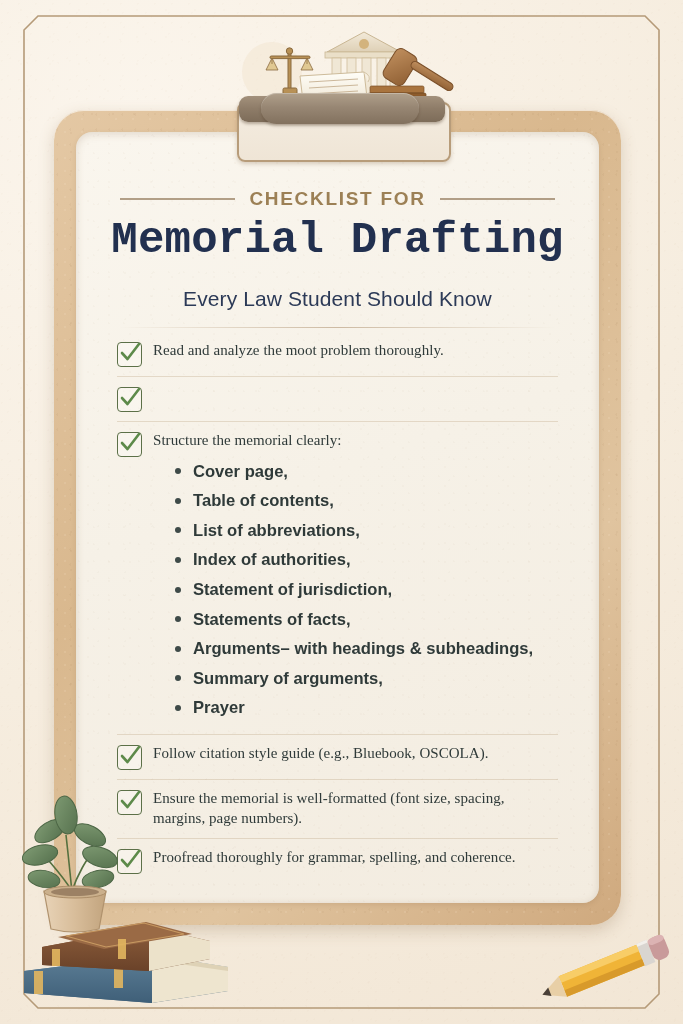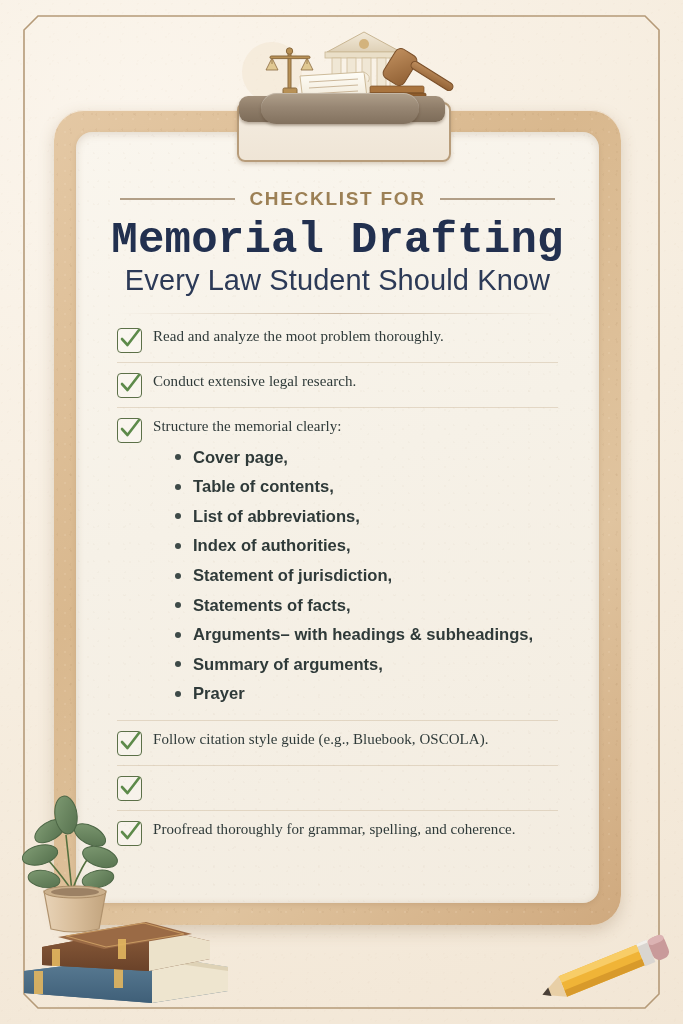--- a/index.html
+++ b/index.html
@@ -95,21 +95,21 @@
   .eyebrow-line{flex:1;height:1.5px;background:#9a8264;opacity:.75;}
   .eyebrow{
     font-size:19px;font-weight:bold;letter-spacing:1.7px;color:#9c8055;
     white-space:nowrap;
   }
   .title{
     text-align:center;font-family:Liberation Mono, monospace;font-weight:bold;
     font-size:44px;color:#22304f;letter-spacing:.2px;margin-top:7px;line-height:1.05;
   }
   .subtitle{
-    text-align:center;font-size:29px;color:#2c3a57;margin-top:1px;font-weight:500;
+    text-align:center;font-size:21px;color:#2c3a57;margin-top:24px;font-weight:500;
     letter-spacing:.1px;
   }
 
   .rule{height:1px;background:linear-gradient(90deg,rgba(170,140,105,0),rgba(170,140,105,.55),rgba(170,140,105,0));margin:16px 12px 0 12px;}
 
   .items{margin-top:4px;padding:0 11px;}
   .item{display:flex;align-items:flex-start;gap:11px;padding:9px 0 9px 0;border-bottom:1px solid rgba(183,155,120,.3);}
   .item:last-child{border-bottom:none;}
 
   .cbox{
@@ -176,23 +176,20 @@
             <div style="flex: 1 1 0%;">
               <div class="itext">Read and analyze the moot problem thoroughly.</div>
             </div>
           </div>
           <div class="item">
             <span class="cbox">
               <svg viewBox="0 0 26 26" xmlns="http://www.w3.org/2000/svg">
                 <path d="M5 13 L10.5 19 L22 4" fill="none" stroke="#5d8a4a" stroke-width="2.6" stroke-linecap="round" stroke-linejoin="round"></path>
               </svg>
             </span>
-            <div style="flex: 1 1 0%;">
-              <div class="itext">Conduct extensive legal research.</div>
-            </div>
           </div>
           <div class="item">
             <span class="cbox">
               <svg viewBox="0 0 26 26" xmlns="http://www.w3.org/2000/svg">
                 <path d="M5 13 L10.5 19 L22 4" fill="none" stroke="#5d8a4a" stroke-width="2.6" stroke-linecap="round" stroke-linejoin="round"></path>
               </svg>
             </span>
             <div style="flex: 1 1 0%;">
               <div class="itext">Structure the memorial clearly:</div>
               <ul class="sublist">
@@ -217,20 +214,23 @@
             <div style="flex: 1 1 0%;">
               <div class="itext">Follow citation style guide (e.g., Bluebook, OSCOLA).</div>
             </div>
           </div>
           <div class="item">
             <span class="cbox">
               <svg viewBox="0 0 26 26" xmlns="http://www.w3.org/2000/svg">
                 <path d="M5 13 L10.5 19 L22 4" fill="none" stroke="#5d8a4a" stroke-width="2.6" stroke-linecap="round" stroke-linejoin="round"></path>
               </svg>
             </span>
+            <div style="flex: 1 1 0%;">
+              <div class="itext">Ensure the memorial is well-formatted (font size, spacing, margins, page numbers).</div>
+            </div>
           </div>
           <div class="item">
             <span class="cbox">
               <svg viewBox="0 0 26 26" xmlns="http://www.w3.org/2000/svg">
                 <path d="M5 13 L10.5 19 L22 4" fill="none" stroke="#5d8a4a" stroke-width="2.6" stroke-linecap="round" stroke-linejoin="round"></path>
               </svg>
             </span>
             <div style="flex: 1 1 0%;">
               <div class="itext">Proofread thoroughly for grammar, spelling, and coherence.</div>
             </div>

